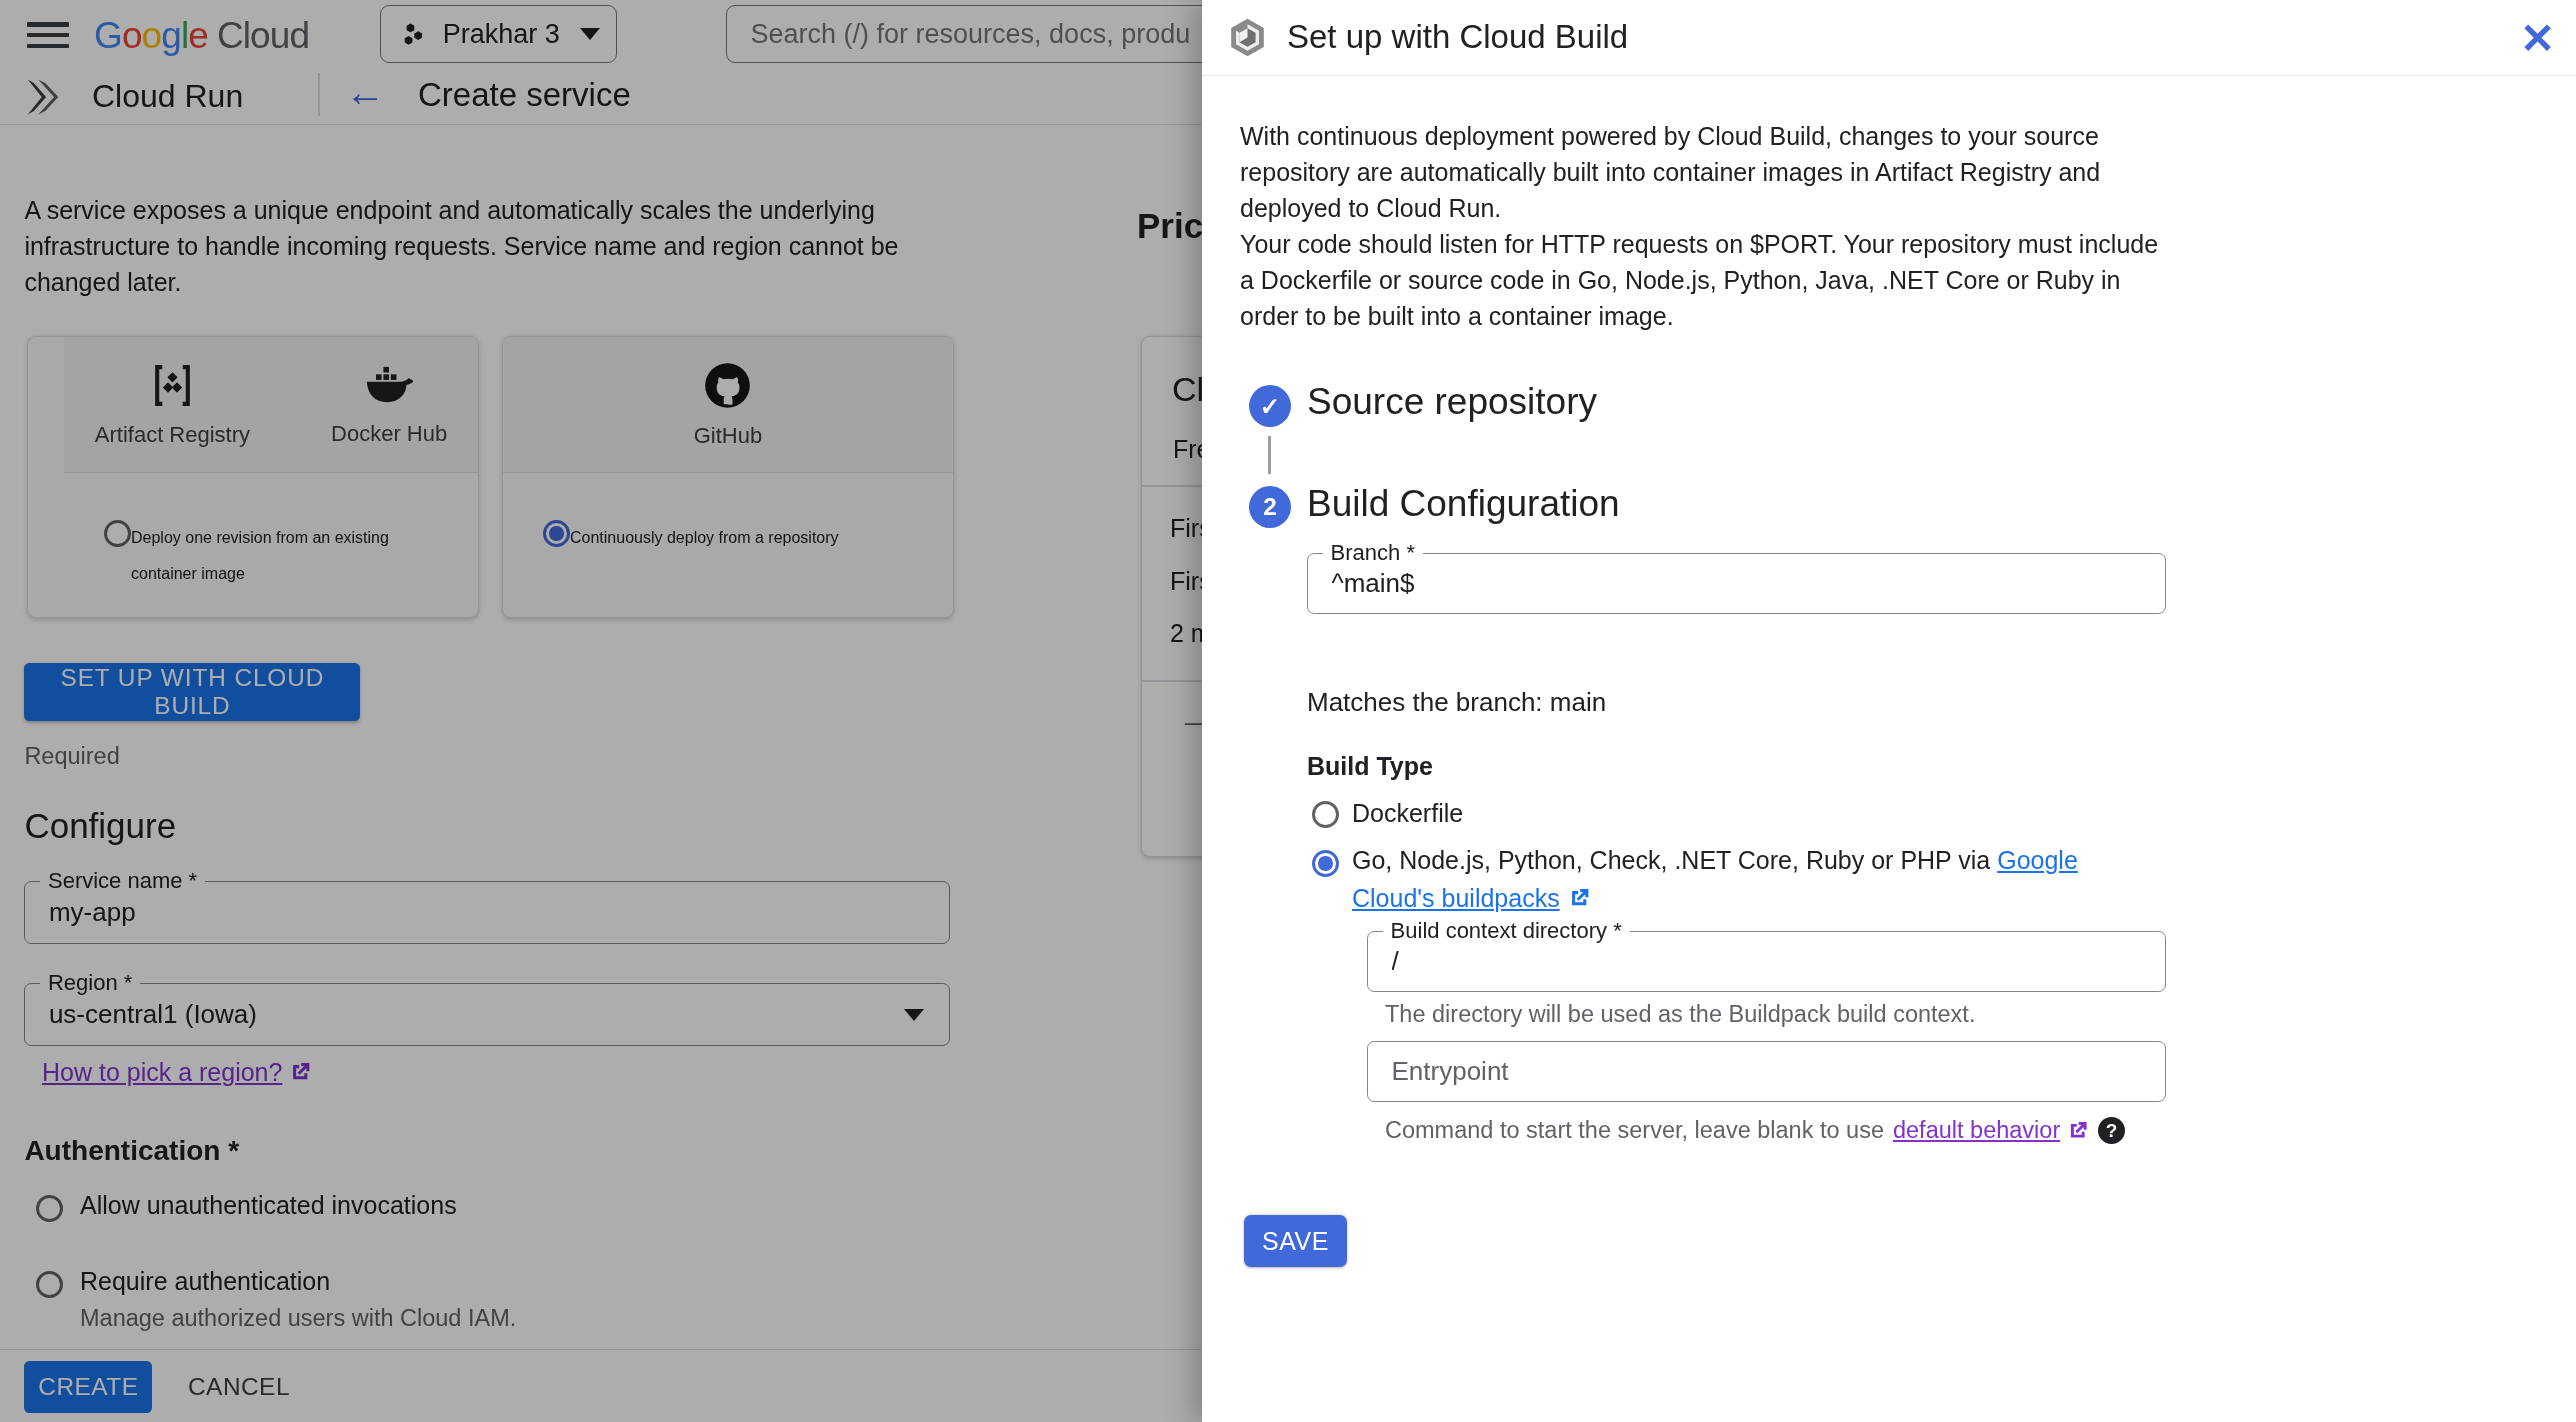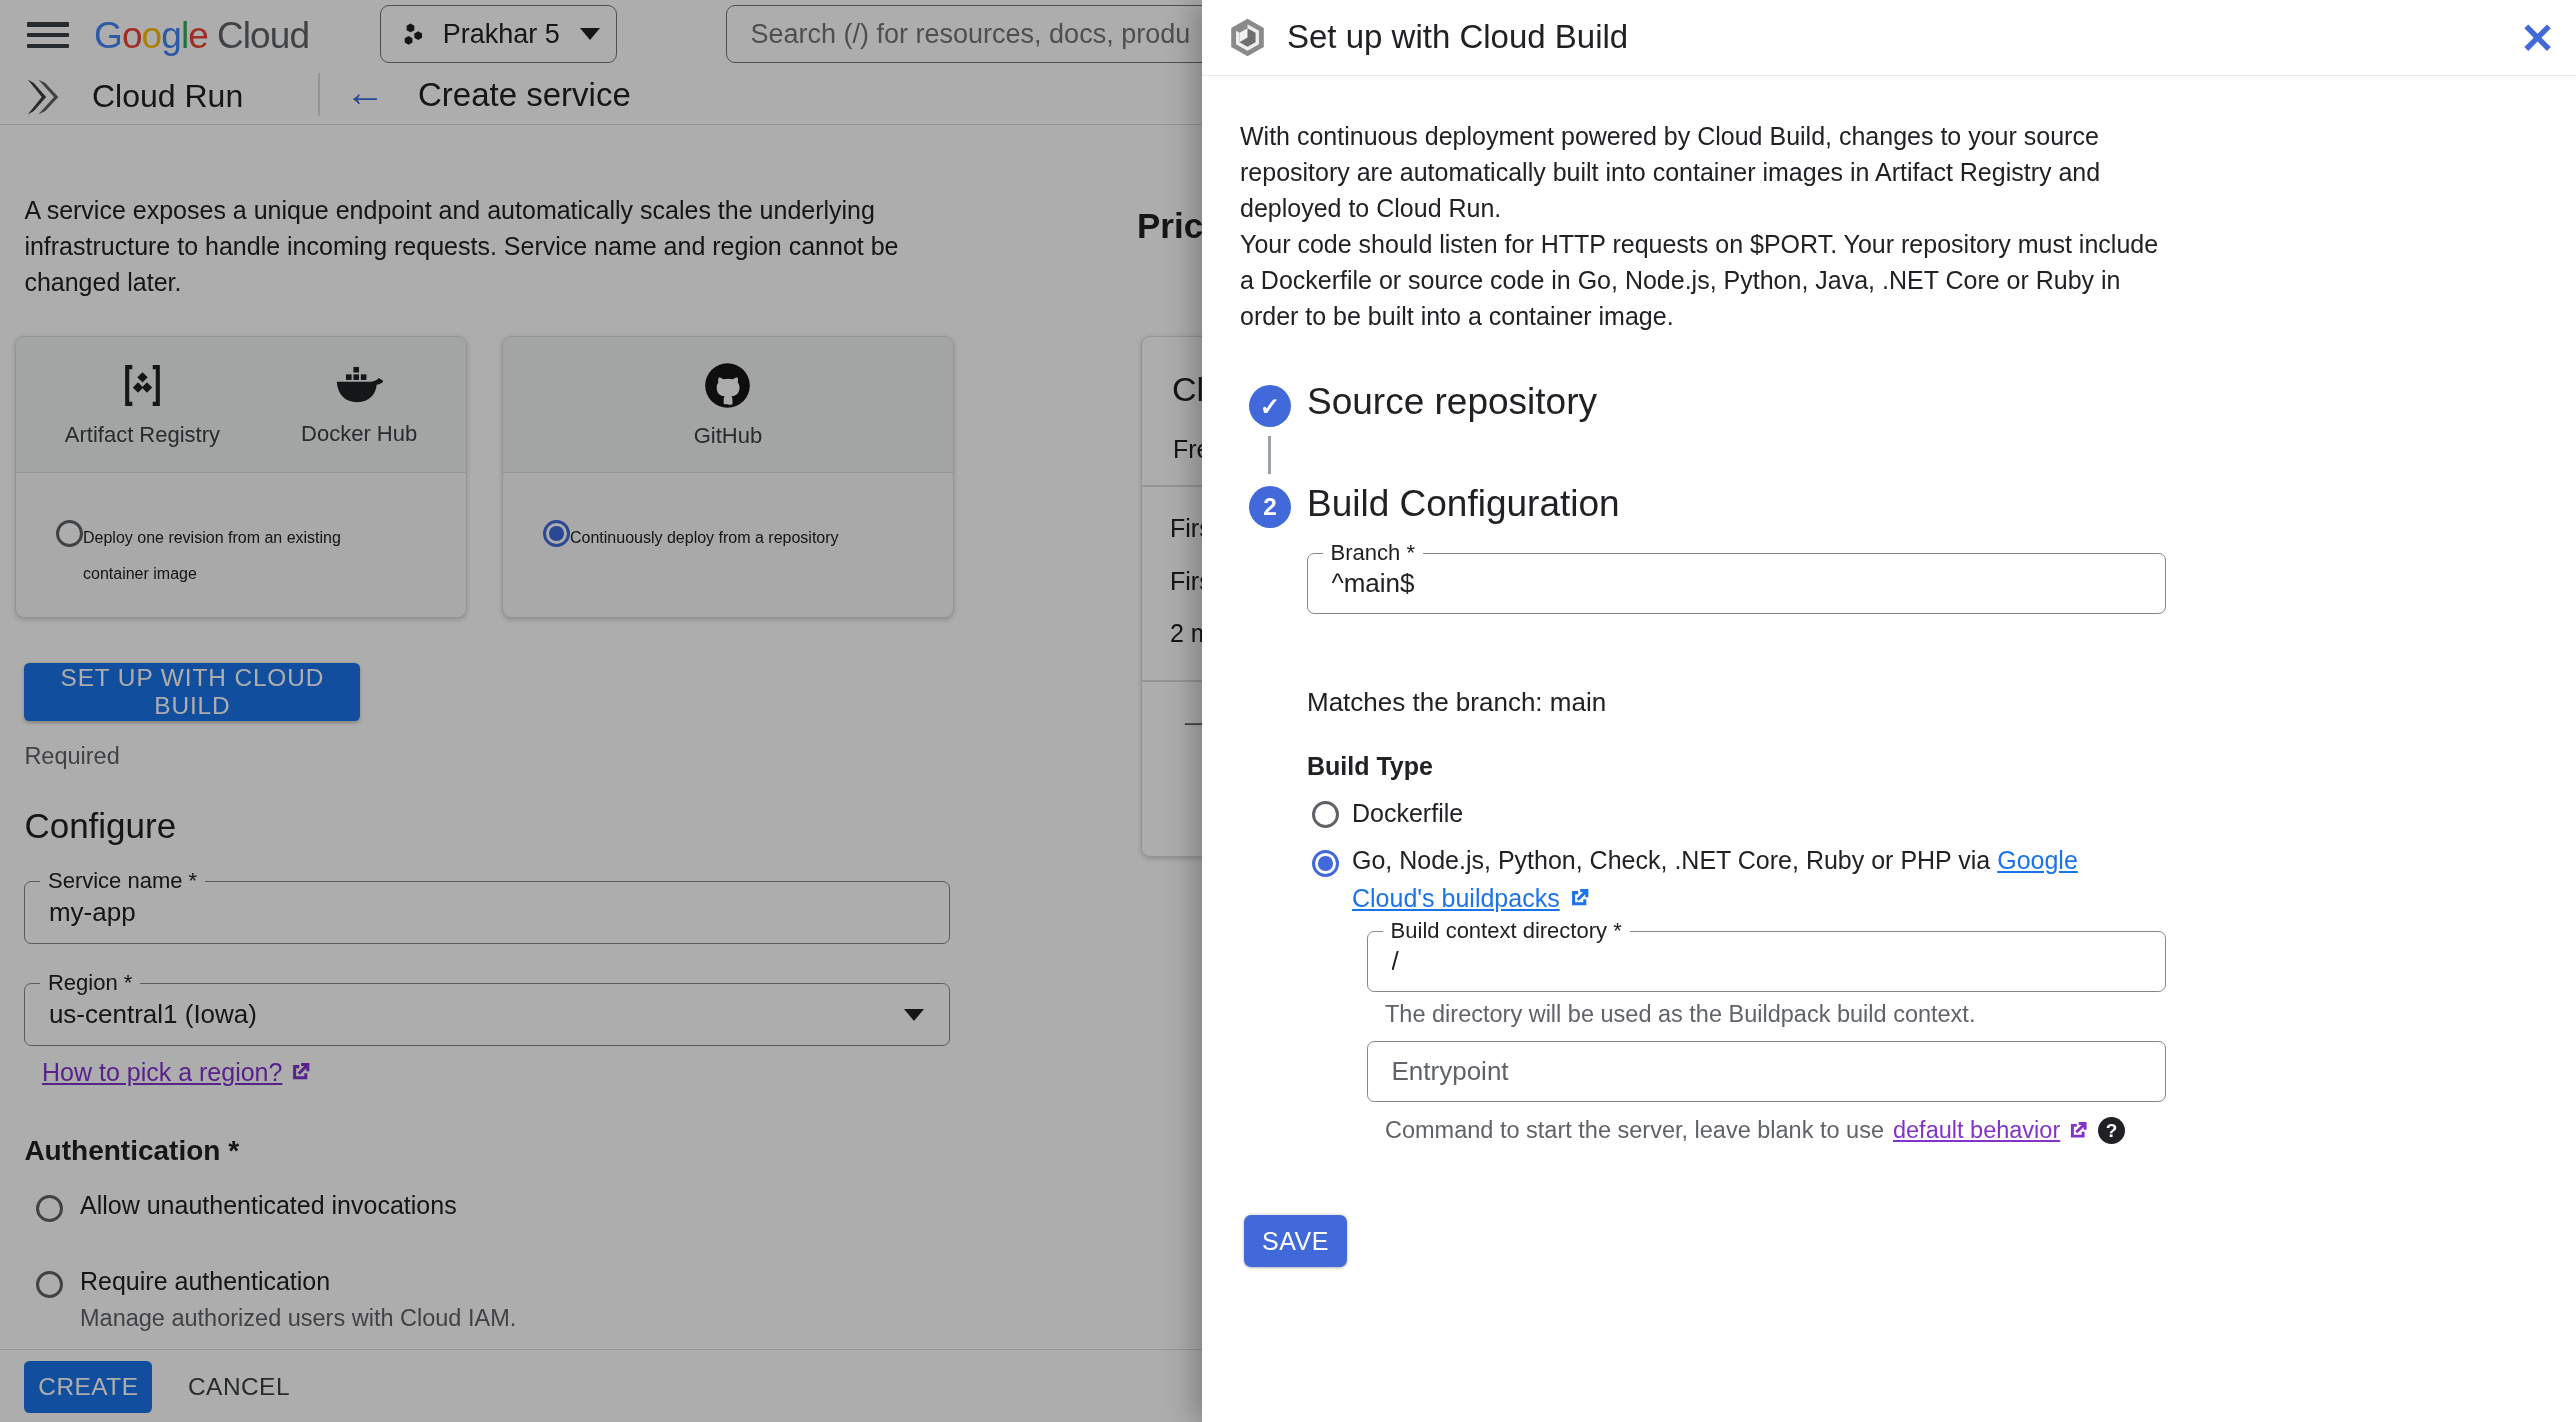--- a/index.html
+++ b/index.html
@@ -108,42 +108,42 @@
         <div></div>
         <div></div>
       </div>
     <div id="glogo">
       <span class="gl0">G</span><span class="gl1">o</span><span class="gl2">o</span><span class="gl3">g</span><span class="gl4">l</span><span class="gl5">e</span><span class="cloud">Cloud</span>
     </div>
     <div id="projsel">
       <svg width="33" height="33" viewBox="0 0 24 24">
           <path fill="#202124" d="M10.5 3.5l3 1.7v3.4l-3 1.7-3-1.7V5.2zM16.5 9.5l3 1.7v3.4l-3 1.7-3-1.7v-3.4zM9 13.2l3 1.7v3.4l-3 1.7-3-1.7v-3.4z"></path>
         </svg>
-      <span class="plabel">Prakhar 5</span>
+      <span class="plabel">Prakhar 3</span>
       <span class="caret"></span>
     </div>
     <div id="searchbox">
       <input placeholder="Search (/) for resources, docs, produ" style="">
     </div>
   </div>
 
   <div id="subhead">
     <svg id="crlogo" width="43" height="42" viewBox="0 0 24 24">
       <path fill="#3c4043" d="M3 2l8 10-8 10 3.5-2 7-8-7-8z"></path>
         <path fill="#616161" d="M9 2l9 10-9 10 4-2 7.5-8L13 4z"></path>
     </svg>
     <span id="crname">Cloud Run</span>
     <span id="vdiv"></span>
     <span id="backarrow">←</span>
     <span id="pagetitle">Create service</span>
   </div>
 
   <p id="intro">A service exposes a unique endpoint and automatically scales the underlying infrastructure to handle incoming requests. Service name and region cannot be changed later.</p>
 
-  <div class="card" style="left:15px;">
+  <div class="card" style="left:27px;padding-left:36px;">
     <div class="card-top">
       <div class="srcgrp">
         <svg width="49" height="49" viewBox="0 0 24 24">
           <path fill="none" stroke="#202124" stroke-width="2" d="M7 3H4.5v18H7M17 3h2.5v18H17"></path>
           <g fill="#202124">
               <rect x="10.2" y="6.2" width="3.6" height="3.6" transform="rotate(45 12 8)"></rect>
               <rect x="8 " y="11.2" width="3.6" height="3.6" transform="rotate(45 9.8 13)"></rect>
               <rect x="12.4" y="11.2" width="3.6" height="3.6" transform="rotate(45 14.2 13)"></rect>
             </g>
         </svg>

